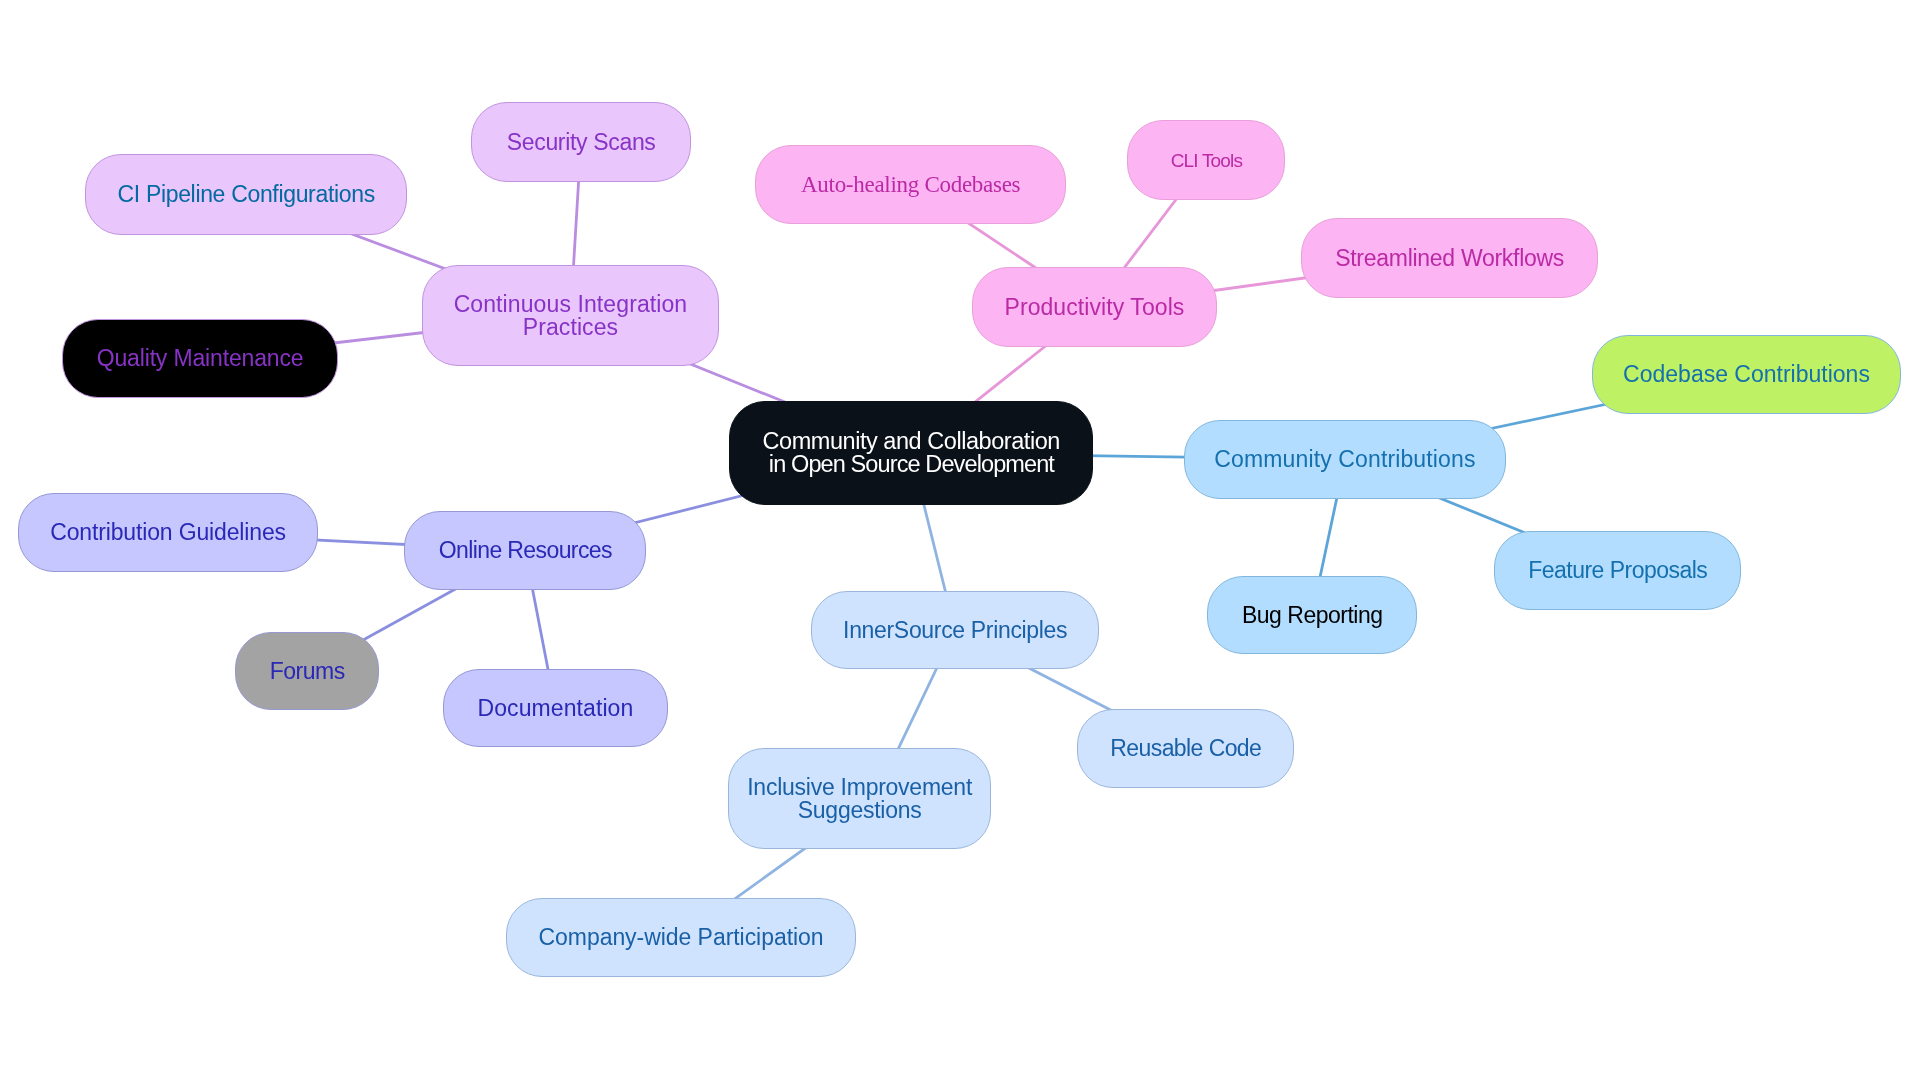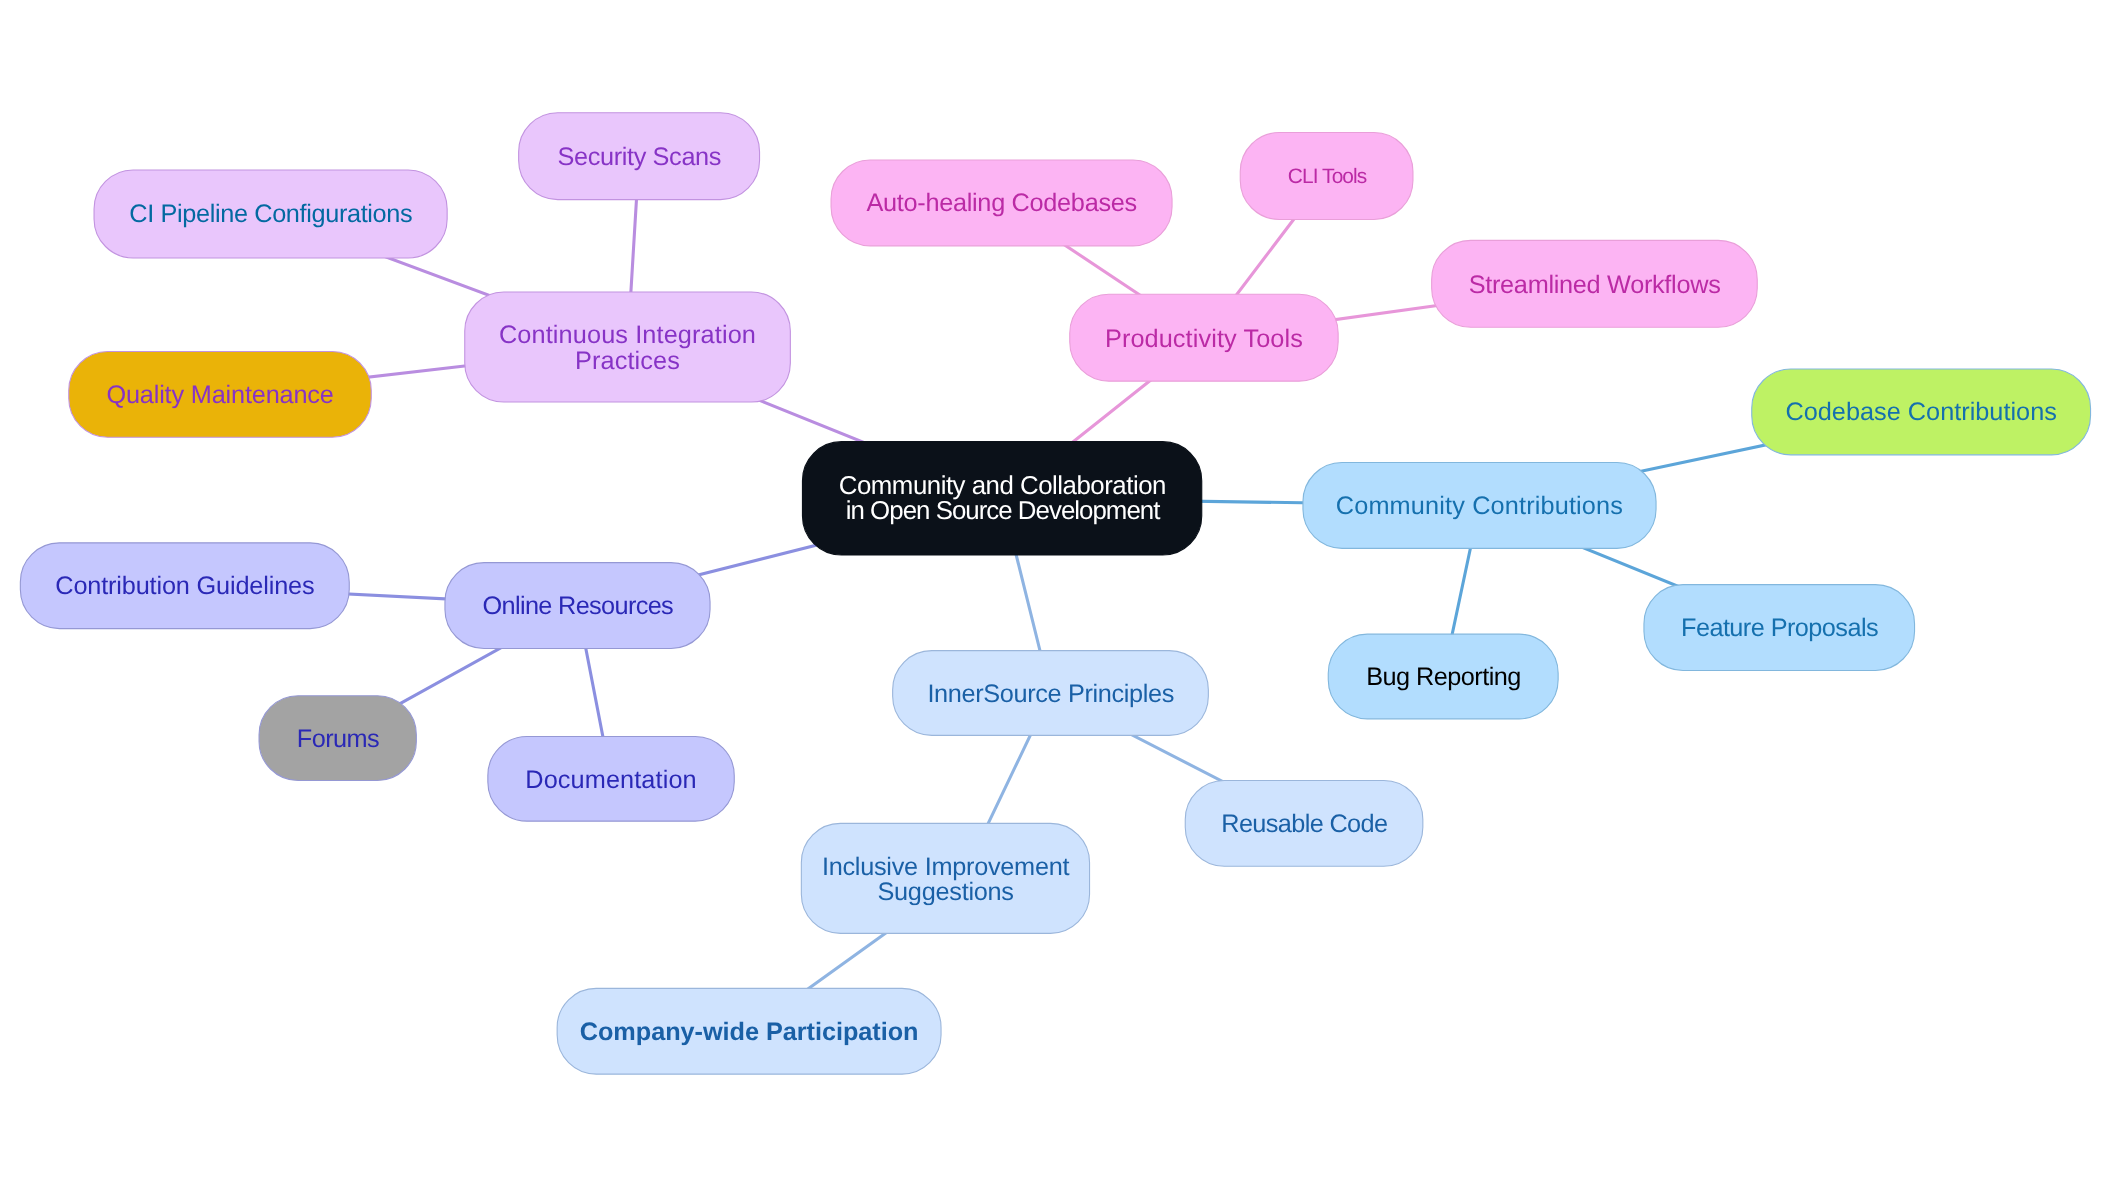--- a/index.html
+++ b/index.html
@@ -45,25 +45,25 @@
       </div>
       <div class="node" style="left: 85px; top: 154px; width: 322px; height: 81px; background: rgb(233, 198, 252); border-color: rgb(194, 147, 224); border-width: 1.5px; border-radius: 36px; color: #0369a1; font-size: 23px;">
         <span class="label" style="letter-spacing: -0.33px; margin-right: -0.33px; line-height: 1;"><span>CI Pipeline Configurations</span></span>
       </div>
       <div class="node" style="left: 471px; top: 102px; width: 220px; height: 80px; background: rgb(233, 198, 252); border-color: rgb(194, 147, 224); border-width: 1.5px; border-radius: 36px; color: rgb(135, 51, 198); font-size: 23px;">
         <span class="label" style="letter-spacing: -0.33px; margin-right: -0.33px; line-height: 1;"><span>Security Scans</span></span>
       </div>
       <div class="node" style="left: 422px; top: 265px; width: 297px; height: 101px; background: rgb(233, 198, 252); border-color: rgb(194, 147, 224); border-width: 1.5px; border-radius: 36px; color: rgb(135, 51, 198); font-size: 23px;">
         <span class="label" style="letter-spacing: 0.1px; margin-right: 0.1px; line-height: 1;"><span>Continuous Integration</span><br><span>Practices</span></span>
       </div>
-      <div class="node" style="left: 62px; top: 319px; width: 276px; height: 79px; background: #eab308; border-color: rgb(194, 147, 224); border-width: 1.5px; border-radius: 36px; color: rgb(135, 51, 198); font-size: 23px;">
+      <div class="node" style="left: 62px; top: 319px; width: 276px; height: 79px; background: #000000; border-color: rgb(194, 147, 224); border-width: 1.5px; border-radius: 36px; color: rgb(135, 51, 198); font-size: 23px;">
         <span class="label" style="letter-spacing: -0.16px; margin-right: -0.16px; line-height: 1;"><span>Quality Maintenance</span></span>
       </div>
       <div class="node" style="left: 755px; top: 145px; width: 311px; height: 79px; background: rgb(252, 180, 243); border-color: rgb(233, 159, 217); border-width: 1.5px; border-radius: 36px; color: rgb(187, 42, 165); font-size: 23px;">
-        <span class="label" style="letter-spacing: -0.28px; margin-right: -0.28px; line-height: 1;"><span>Auto-healing Codebases</span></span>
+        <span class="label" style="letter-spacing: -0.28px; margin-right: -0.28px; line-height: 1; font-family: Liberation Serif, serif;"><span>Auto-healing Codebases</span></span>
       </div>
       <div class="node" style="left: 1127px; top: 120px; width: 158px; height: 80px; background: rgb(252, 180, 243); border-color: rgb(233, 159, 217); border-width: 1.5px; border-radius: 36px; color: rgb(187, 42, 165); font-size: 19px;">
         <span class="label" style="letter-spacing: -0.83px; margin-right: -0.83px; line-height: 1;"><span>CLI Tools</span></span>
       </div>
       <div class="node" style="left: 972px; top: 267px; width: 245px; height: 80px; background: rgb(252, 180, 243); border-color: rgb(233, 159, 217); border-width: 1.5px; border-radius: 36px; color: rgb(187, 42, 165); font-size: 23px;">
         <span class="label" style="letter-spacing: 0.08px; margin-right: 0.08px; line-height: 1;"><span>Productivity Tools</span></span>
       </div>
       <div class="node" style="left: 1301px; top: 218px; width: 297px; height: 80px; background: rgb(252, 180, 243); border-color: rgb(233, 159, 217); border-width: 1.5px; border-radius: 36px; color: rgb(187, 42, 165); font-size: 23px;">
         <span class="label" style="letter-spacing: -0.28px; margin-right: -0.28px; line-height: 1;"><span>Streamlined Workflows</span></span>
       </div>
@@ -81,21 +81,21 @@
       </div>
       <div class="node" style="left: 811px; top: 591px; width: 288px; height: 78px; background: rgb(207, 227, 254); border-color: rgb(155, 182, 219); border-width: 1.5px; border-radius: 36px; color: rgb(26, 96, 166); font-size: 23px;">
         <span class="label" style="letter-spacing: -0.33px; margin-right: -0.33px; line-height: 1;"><span>InnerSource Principles</span></span>
       </div>
       <div class="node" style="left: 1077px; top: 709px; width: 217px; height: 79px; background: rgb(207, 227, 254); border-color: rgb(155, 182, 219); border-width: 1.5px; border-radius: 36px; color: rgb(26, 96, 166); font-size: 23px;">
         <span class="label" style="letter-spacing: -0.58px; margin-right: -0.58px; line-height: 1;"><span>Reusable Code</span></span>
       </div>
       <div class="node" style="left: 728px; top: 748px; width: 263px; height: 101px; background: rgb(207, 227, 254); border-color: rgb(155, 182, 219); border-width: 1.5px; border-radius: 36px; color: rgb(26, 96, 166); font-size: 23px;">
         <span class="label" style="letter-spacing: -0.25px; margin-right: -0.25px; line-height: 1;"><span>Inclusive Improvement</span><br><span>Suggestions</span></span>
       </div>
-      <div class="node" style="left: 506px; top: 898px; width: 350px; height: 79px; background: rgb(207, 227, 254); border-color: rgb(155, 182, 219); border-width: 1.5px; border-radius: 36px; color: rgb(26, 96, 166); font-size: 23px; font-weight: bold;">
+      <div class="node" style="left: 506px; top: 898px; width: 350px; height: 79px; background: rgb(207, 227, 254); border-color: rgb(155, 182, 219); border-width: 1.5px; border-radius: 36px; color: rgb(26, 96, 166); font-size: 23px;">
         <span class="label" style="letter-spacing: -0.05px; margin-right: -0.05px; line-height: 1;"><span>Company-wide Participation</span></span>
       </div>
       <div class="node" style="left: 404px; top: 511px; width: 242px; height: 79px; background: rgb(197, 199, 254); border-color: rgb(149, 152, 212); border-width: 1.5px; border-radius: 36px; color: rgb(42, 40, 182); font-size: 23px;">
         <span class="label" style="letter-spacing: -0.6px; margin-right: -0.6px; line-height: 1;"><span>Online Resources</span></span>
       </div>
       <div class="node" style="left: 18px; top: 493px; width: 300px; height: 79px; background: rgb(197, 199, 254); border-color: rgb(149, 152, 212); border-width: 1.5px; border-radius: 36px; color: rgb(42, 40, 182); font-size: 23px;">
         <span class="label" style="letter-spacing: -0.15px; margin-right: -0.15px; line-height: 1;"><span>Contribution Guidelines</span></span>
       </div>
       <div class="node" style="left: 235px; top: 632px; width: 144px; height: 78px; background: #a3a3a3; border-color: rgb(149, 152, 212); border-width: 1.5px; border-radius: 36px; color: rgb(42, 40, 182); font-size: 23px;">
         <span class="label" style="letter-spacing: -0.5px; margin-right: -0.5px; line-height: 1;"><span>Forums</span></span>

